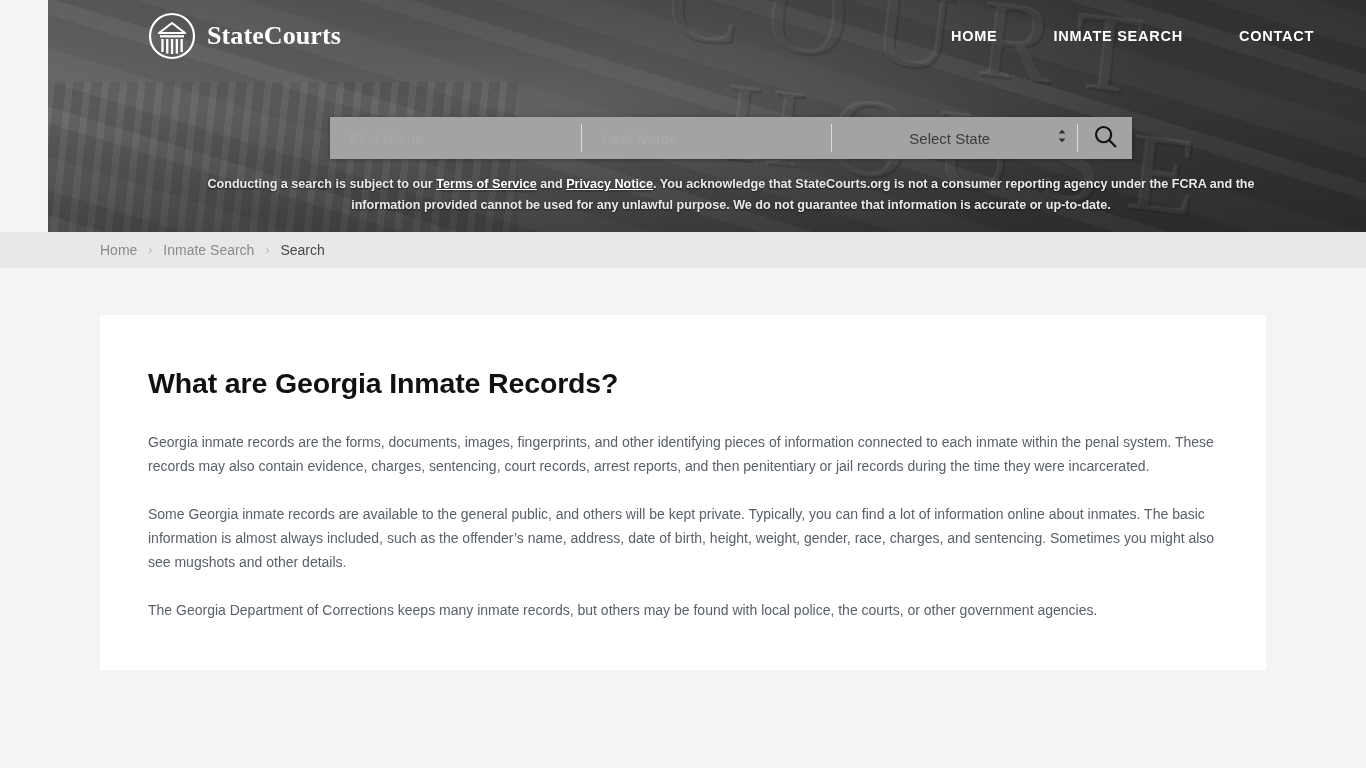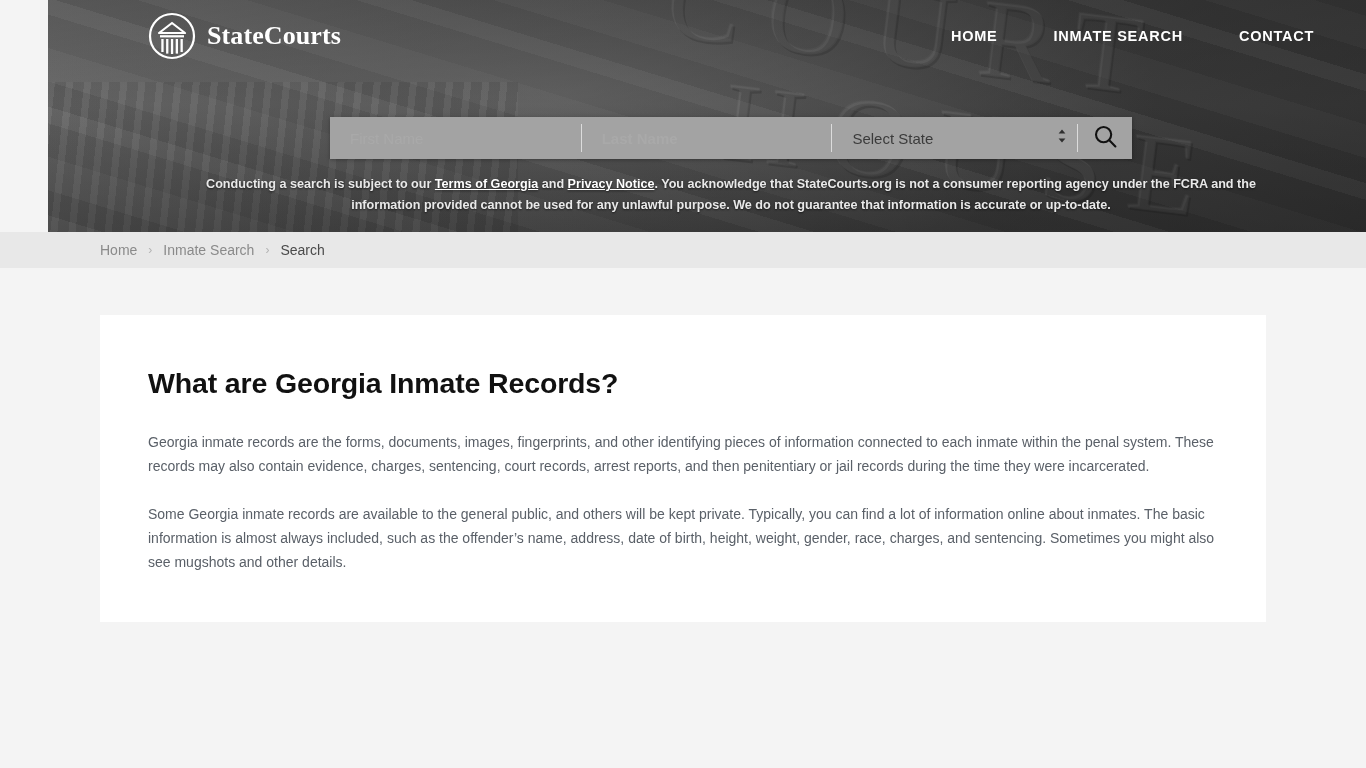--- a/index.html
+++ b/index.html
@@ -199,20 +199,21 @@
     border: 0;
     outline: 0;
     background: transparent;
     width: 100%;
     height: 100%;
     font-family: "Liberation Sans", sans-serif;
     font-size: 15px;
     color: #3b3b3b;
     padding: 0 30px 0 20px;
     cursor: pointer;
+    text-align: center;
   }
   .stepper {
     position: absolute;
     right: 10px;
     top: 50%;
     transform: translateY(-50%);
     pointer-events: none;
     display: block;
   }
 
@@ -361,35 +362,36 @@
         <span>
           <svg width="25" height="25" viewBox="0 0 25 25" aria-hidden="true">
             <circle cx="10.6" cy="10.6" r="7.6" fill="none" stroke="#111111" stroke-width="2.1"></circle>
             <line x1="16.3" y1="16.3" x2="22.4" y2="22.4" stroke="#111111" stroke-width="2.1" stroke-linecap="round"></line>
           </svg>
         </span>
       </button>
     </form>
 
     <p class="disclaimer">
-      <span>Conducting a search is subject to our </span><a href="#">Terms of Georgia</a><span> and </span><a href="#">Privacy Notice</a><span>. You acknowledge that StateCourts.org is not a consumer reporting agency under the FCRA and the information provided cannot be used for any unlawful purpose. We do not guarantee that information is accurate or up-to-date.</span>
+      <span>Conducting a search is subject to our </span><a href="#">Terms of Service</a><span> and </span><a href="#">Privacy Notice</a><span>. You acknowledge that StateCourts.org is not a consumer reporting agency under the FCRA and the information provided cannot be used for any unlawful purpose. We do not guarantee that information is accurate or up-to-date.</span>
     </p>
 
   </div>
 </header>
 
 <nav class="breadcrumb-bar">
   <a class="crumb" href="#">Home</a>
   <span class="crumb-sep">›</span>
   <a class="crumb" href="#">Inmate Search</a>
   <span class="crumb-sep">›</span>
   <span class="crumb crumb-current">Search</span>
 </nav>
 
 <main class="main">
 
   <section class="card">
     <h2 class="card-title">What are Georgia Inmate Records?</h2>
     <p>Georgia inmate records are the forms, documents, images, fingerprints, and other identifying pieces of information connected to each inmate within the penal system. These records may also contain evidence, charges, sentencing, court records, arrest reports, and then penitentiary or jail records during the time they were incarcerated.</p>
     <p>Some Georgia inmate records are available to the general public, and others will be kept private. Typically, you can find a lot of information online about inmates. The basic information is almost always included, such as the offender’s name, address, date of birth, height, weight, gender, race, charges, and sentencing. Sometimes you might also see mugshots and other details.</p>
+    <p>The Georgia Department of Corrections keeps many inmate records, but others may be found with local police, the courts, or other government agencies.</p>
   </section>
 
 </main>
 
 </body></html>

